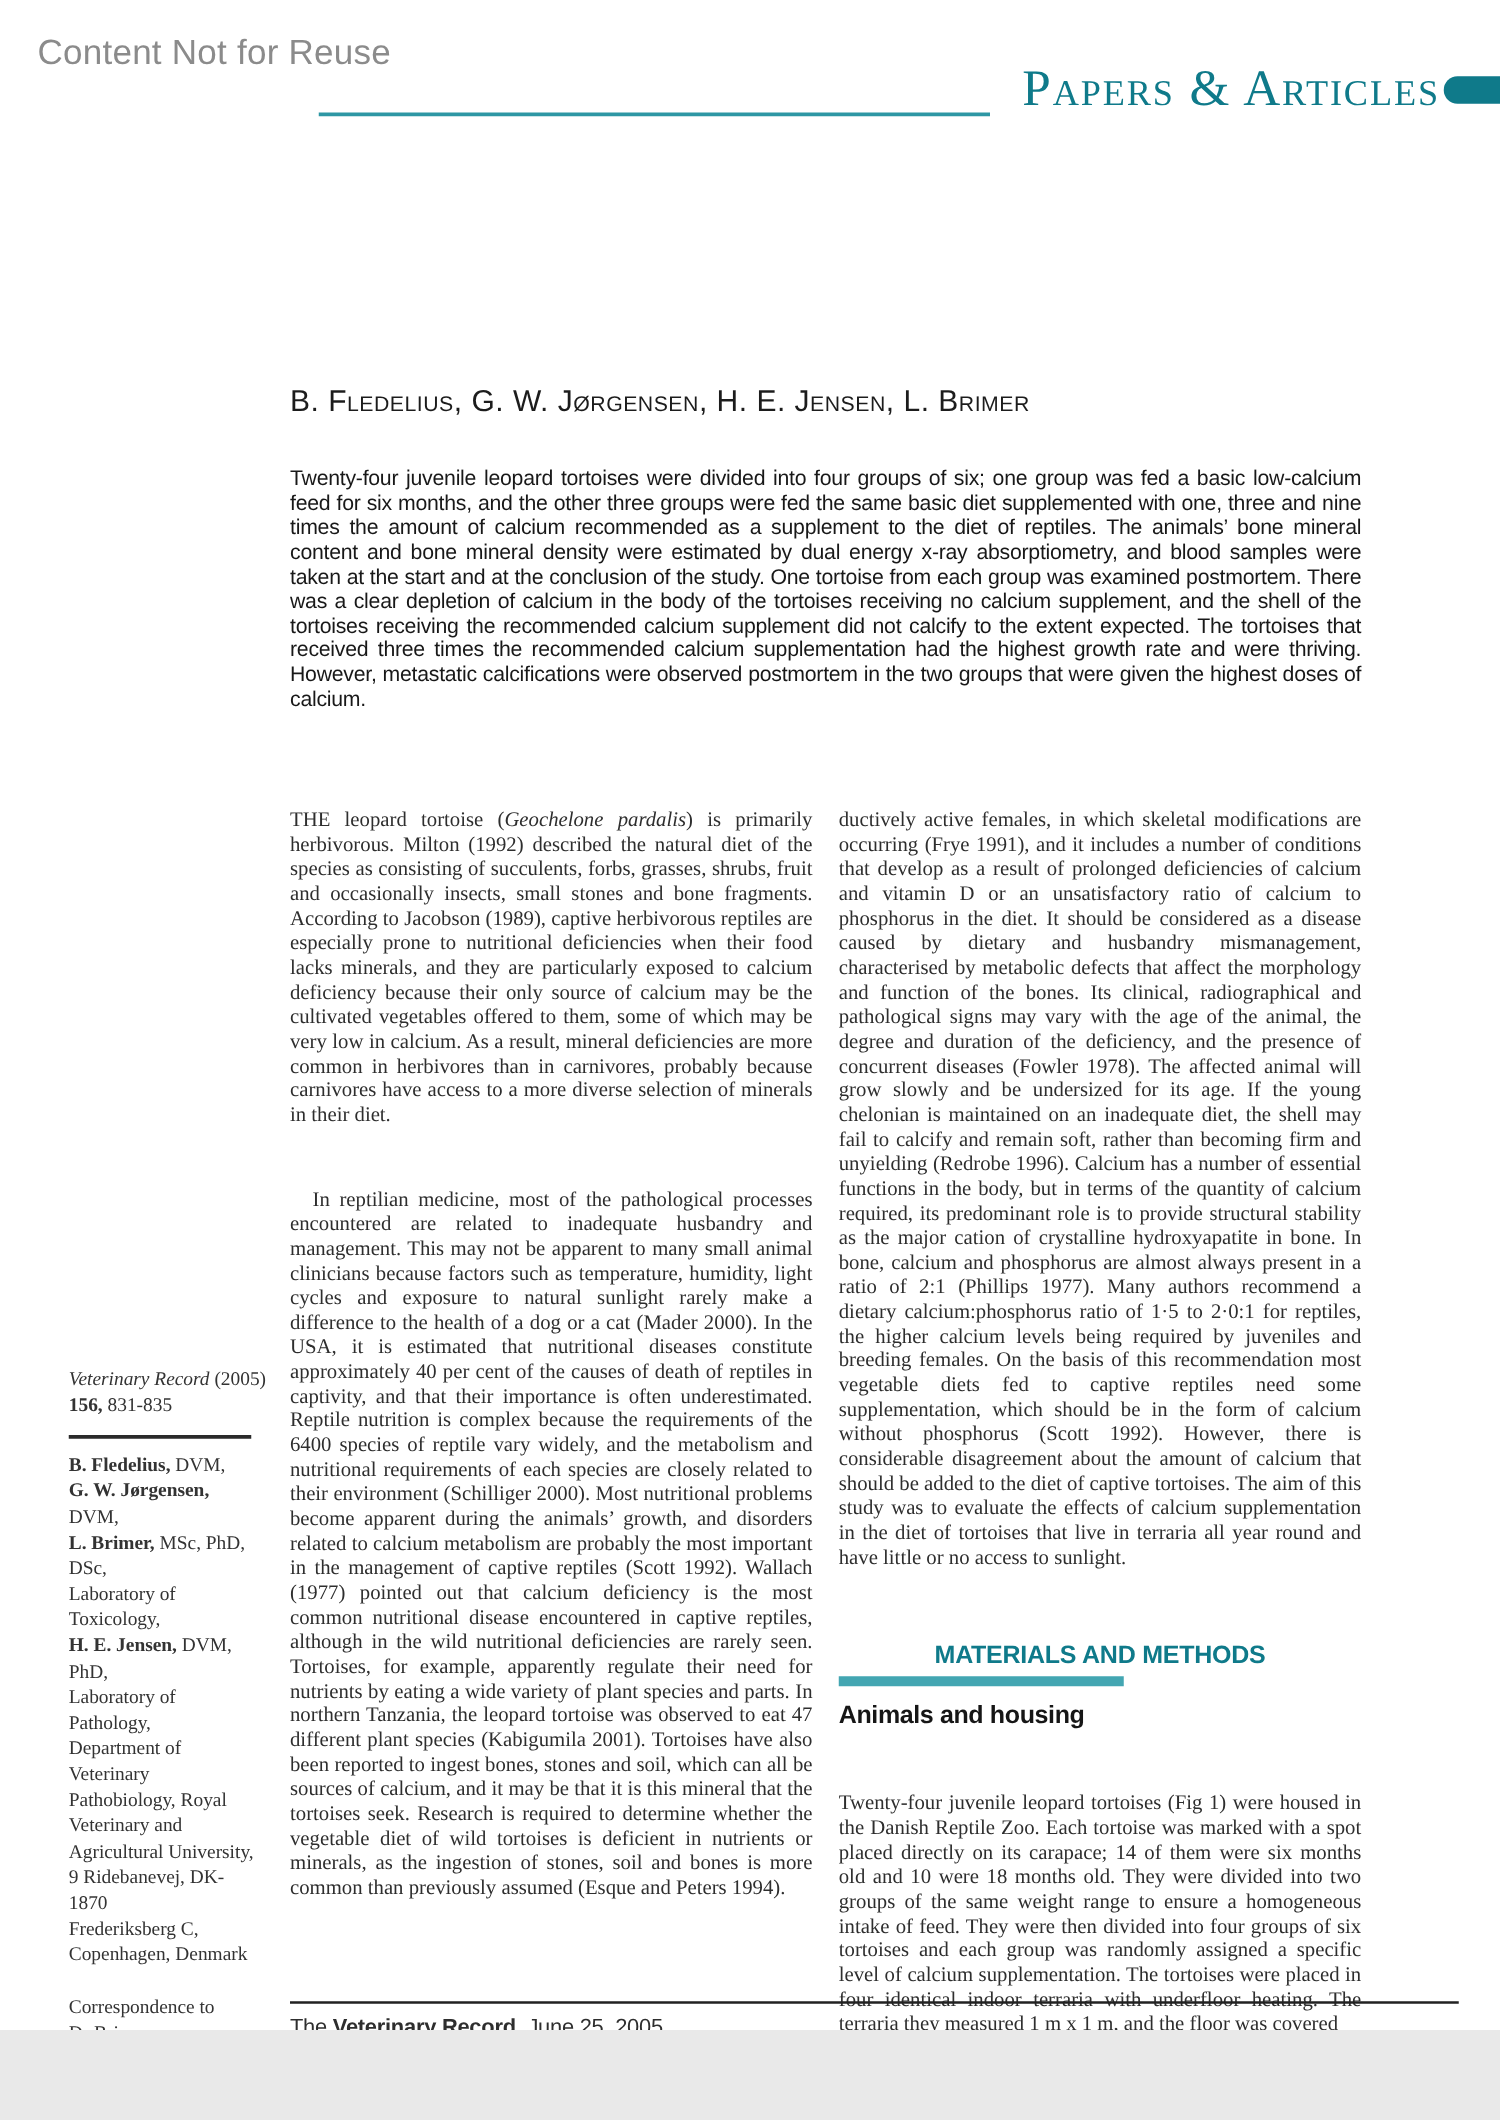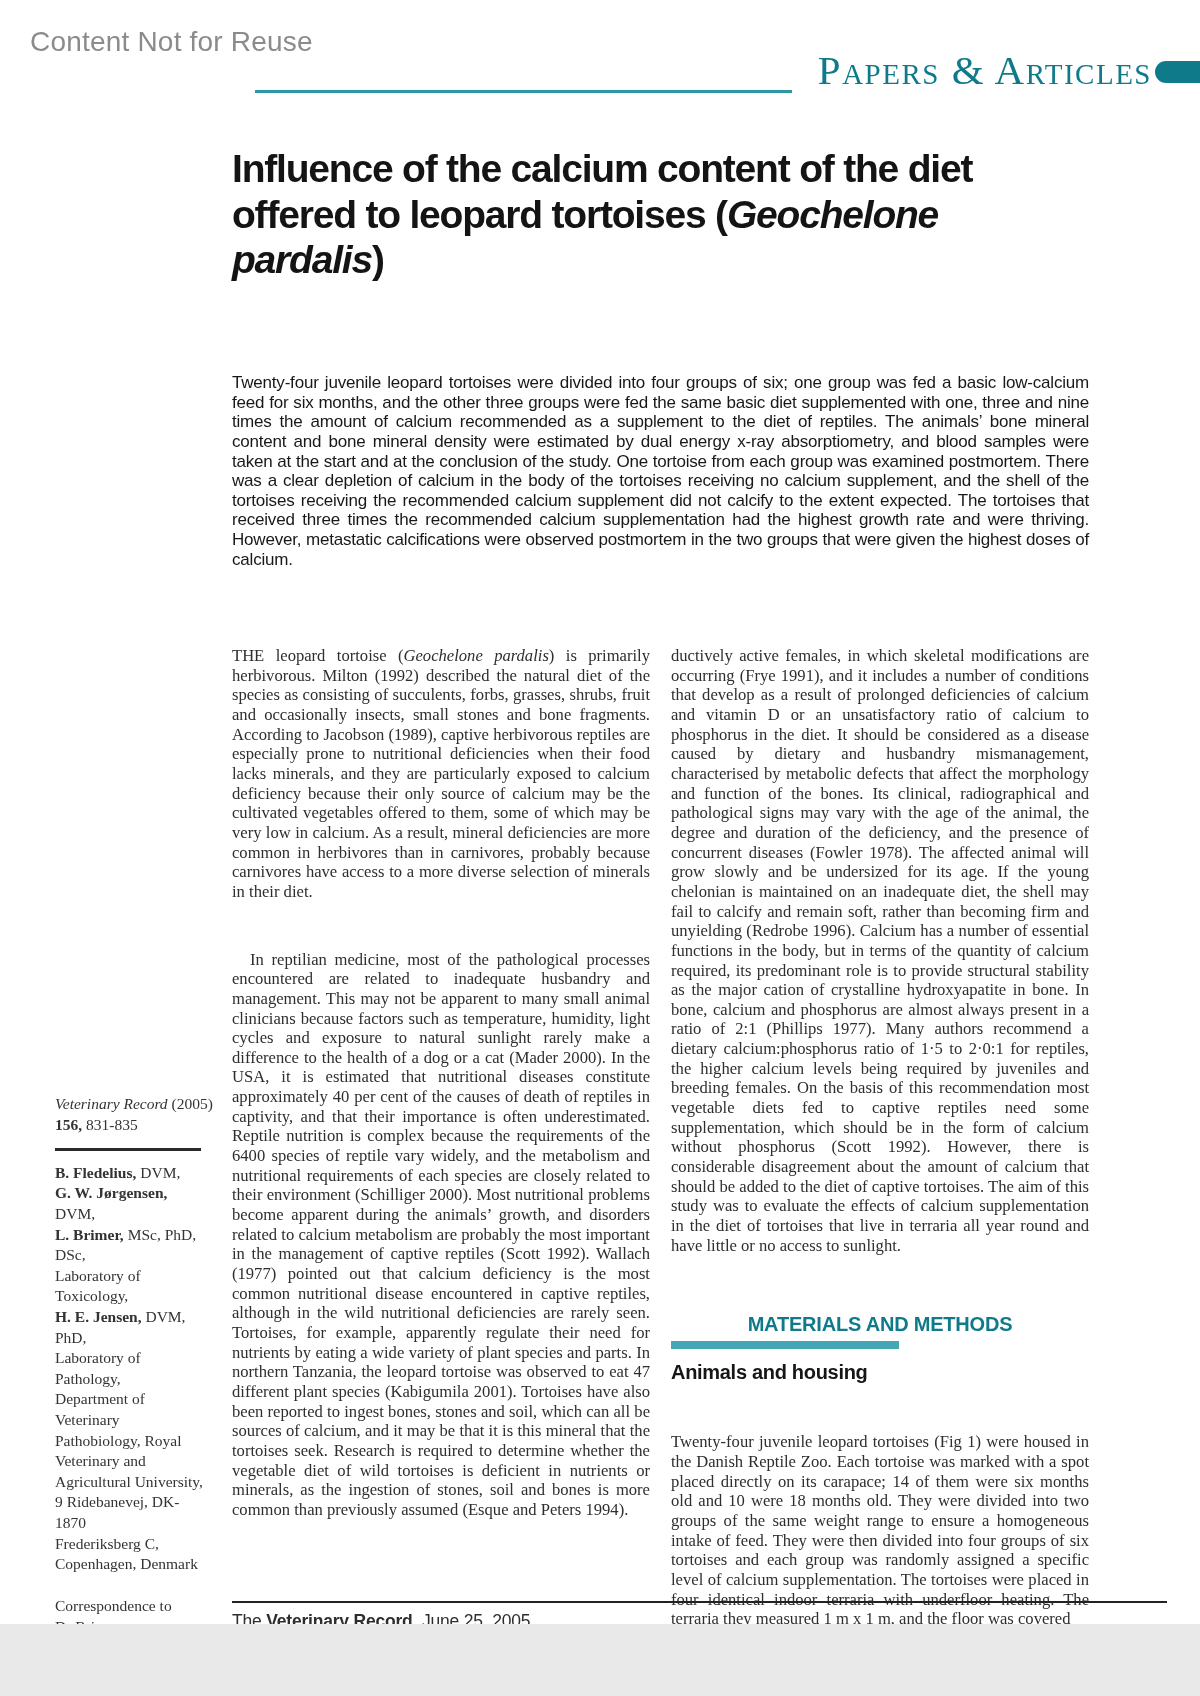--- a/index.html
+++ b/index.html
@@ -87,22 +87,22 @@
 <body>
 
 <div class="page">
 
   <div class="watermark">Content Not for Reuse</div>
 
   <div class="banner-rule"></div>
   <div class="banner-title">Papers &amp; Articles</div>
   <div class="banner-pill"></div>
 
-  <h1 class="article-title">Influence of the calcium content of the diet offered to leopard tortoises (<i>Geochelone pardalis</i>)</h1>
 
+  <div class="authors">B. Fledelius, G. W. Jørgensen, H. E. Jensen, L. Brimer</div>
 
   <div class="abstract">Twenty-four juvenile leopard tortoises were divided into four groups of six; one group was fed a basic low-calcium feed for six months, and the other three groups were fed the same basic diet supplemented with one, three and nine times the amount of calcium recommended as a supplement to the diet of reptiles. The animals’ bone mineral content and bone mineral density were estimated by dual energy x-ray absorptiometry, and blood samples were taken at the start and at the conclusion of the study. One tortoise from each group was examined postmortem. There was a clear depletion of calcium in the body of the tortoises receiving no calcium supplement, and the shell of the tortoises receiving the recommended calcium supplement did not calcify to the extent expected. The tortoises that received three times the recommended calcium supplementation had the highest growth rate and were thriving. However, metastatic calcifications were observed postmortem in the two groups that were given the highest doses of calcium.</div>
 
   <div class="columns">
     <div class="col">
       <p class="body-para">THE leopard tortoise (<i>Geochelone pardalis</i>) is primarily herbivorous. Milton (1992) described the natural diet of the species as consisting of succulents, forbs, grasses, shrubs, fruit and occasionally insects, small stones and bone fragments. According to Jacobson (1989), captive herbivorous reptiles are especially prone to nutritional deficiencies when their food lacks minerals, and they are particularly exposed to calcium deficiency because their only source of calcium may be the cultivated vegetables offered to them, some of which may be very low in calcium. As a result, mineral deficiencies are more common in herbivores than in carnivores, probably because carnivores have access to a more diverse selection of minerals in their diet.</p>
       <p class="body-para indent">In reptilian medicine, most of the pathological processes encountered are related to inadequate husbandry and management. This may not be apparent to many small animal clinicians because factors such as temperature, humidity, light cycles and exposure to natural sunlight rarely make a difference to the health of a dog or a cat (Mader 2000). In the USA, it is estimated that nutritional diseases constitute approximately 40 per cent of the causes of death of reptiles in captivity, and that their importance is often underestimated. Reptile nutrition is complex because the requirements of the 6400 species of reptile vary widely, and the metabolism and nutritional requirements of each species are closely related to their environment (Schilliger 2000). Most nutritional problems become apparent during the animals’ growth, and disorders related to calcium metabolism are probably the most important in the management of captive reptiles (Scott 1992). Wallach (1977) pointed out that calcium deficiency is the most common nutritional disease encountered in captive reptiles, although in the wild nutritional deficiencies are rarely seen. Tortoises, for example, apparently regulate their need for nutrients by eating a wide variety of plant species and parts. In northern Tanzania, the leopard tortoise was observed to eat 47 different plant species (Kabigumila 2001). Tortoises have also been reported to ingest bones, stones and soil, which can all be sources of calcium, and it may be that it is this mineral that the tortoises seek. Research is required to determine whether the vegetable diet of wild tortoises is deficient in nutrients or minerals, as the ingestion of stones, soil and bones is more common than previously assumed (Esque and Peters 1994).</p>
     </div>
     <div class="col">
       <p class="body-para">ductively active females, in which skeletal modifications are occurring (Frye 1991), and it includes a number of conditions that develop as a result of prolonged deficiencies of calcium and vitamin D or an unsatisfactory ratio of calcium to phosphorus in the diet. It should be considered as a disease caused by dietary and husbandry mismanagement, characterised by metabolic defects that affect the morphology and function of the bones. Its clinical, radiographical and pathological signs may vary with the age of the animal, the degree and duration of the deficiency, and the presence of concurrent diseases (Fowler 1978). The affected animal will grow slowly and be undersized for its age. If the young chelonian is maintained on an inadequate diet, the shell may fail to calcify and remain soft, rather than becoming firm and unyielding (Redrobe 1996). Calcium has a number of essential functions in the body, but in terms of the quantity of calcium required, its predominant role is to provide structural stability as the major cation of crystalline hydroxyapatite in bone. In bone, calcium and phosphorus are almost always present in a ratio of 2:1 (Phillips 1977). Many authors recommend a dietary calcium:phosphorus ratio of 1·5 to 2·0:1 for reptiles, the higher calcium levels being required by juveniles and breeding females. On the basis of this recommendation most vegetable diets fed to captive reptiles need some supplementation, which should be in the form of calcium without phosphorus (Scott 1992). However, there is considerable disagreement about the amount of calcium that should be added to the diet of captive tortoises. The aim of this study was to evaluate the effects of calcium supplementation in the diet of tortoises that live in terraria all year round and have little or no access to sunlight.</p>

